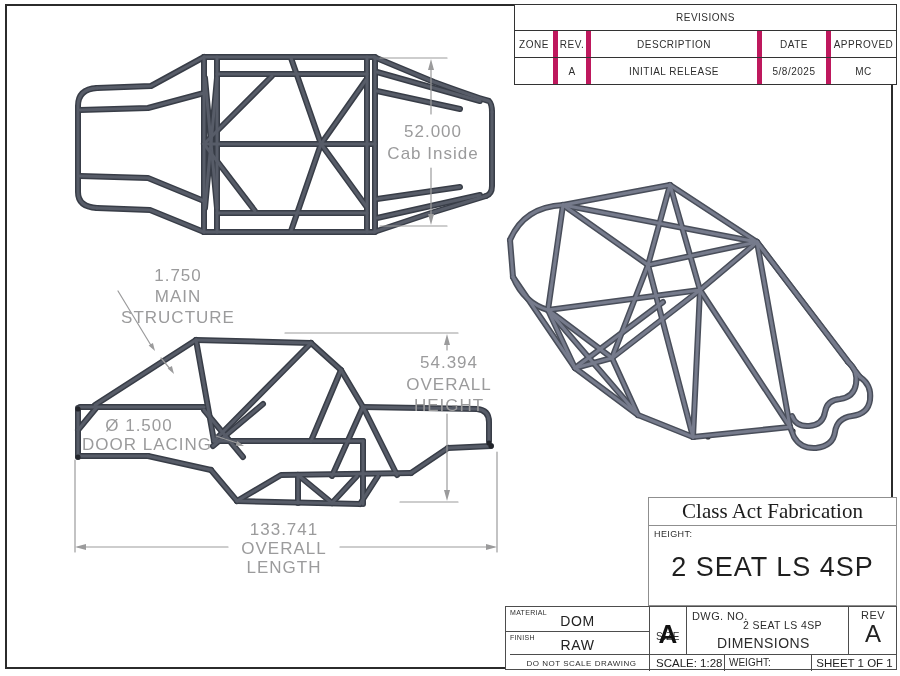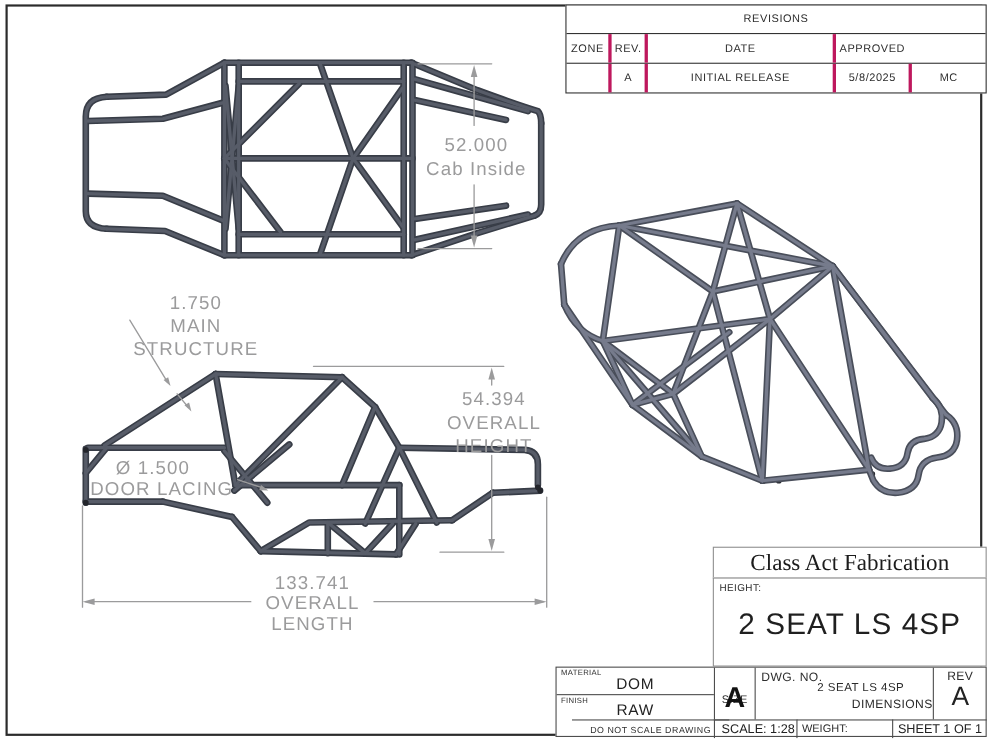--- a/index.html
+++ b/index.html
@@ -10,21 +10,21 @@
   svg.drawing{position:absolute;left:0;top:0;}
 
   
   .rev-table{position:absolute;left:514px;top:4px;width:383px;background:#fff;
              border:1px solid #333;box-sizing:border-box;font-size:10px;color:#2e2e2e;
              letter-spacing:.5px;}
   .rev-title{height:25px;display:flex;align-items:center;justify-content:center;
              border-bottom:1px solid #333;}
   .rev-row{display:grid;grid-template-columns:38px 33px 171px 69px 1fr;height:26px;}
   .rev-row + .rev-row{border-top:1px solid #333;}
-  .rev-cell{display:flex;align-items:center;justify-content:center;border-left:3px solid #be185d;
+  .rev-cell{display:flex;align-items:center;justify-content:center;border-left:5px solid #be185d;
             overflow:hidden;white-space:nowrap;}
   .rev-cell:first-child{border-left:none;}
 
   
   .tb-box{position:absolute;background:#fff;box-sizing:border-box;border:1px solid #8f8f8f;}
   .tb-company{left:648px;top:497px;width:249px;height:29px;display:flex;align-items:center;
               justify-content:center;font-family:"Liberation Serif",serif;font-size:21px;color:#1c1c1c;}
   .tb-title{left:648px;top:525px;width:249px;height:81px;}
   .tb-title .lbl{position:absolute;left:5px;top:3px;font-size:9px;color:#2e2e2e;letter-spacing:.4px;}
   .tb-title .big{position:absolute;left:0;right:0;top:26px;text-align:center;font-size:27px;
@@ -285,20 +285,21 @@
       <text x="284" y="554">OVERALL</text>
       <text x="284" y="573">LENGTH</text>
     </g>
   </svg>
 
   <div class="rev-table">
     <div class="rev-title">REVISIONS</div>
     <div class="rev-row">
       <div class="rev-cell">ZONE</div>
       <div class="rev-cell">REV.</div>
+      <div class="rev-cell">DESCRIPTION</div>
       <div class="rev-cell">DATE</div>
       <div class="rev-cell">APPROVED</div>
     </div>
     <div class="rev-row">
       <div class="rev-cell"></div>
       <div class="rev-cell">A</div>
       <div class="rev-cell">INITIAL RELEASE</div>
       <div class="rev-cell">5/8/2025</div>
       <div class="rev-cell">MC</div>
     </div>
@@ -314,30 +315,30 @@
   <div class="tb-grid">
 
     <div class="cell" style="left:0;top:0;width:143px;height:24px;border-left:none;border-top:none;">
       <span class="tiny">MATERIAL</span>
       <div class="val-mid">DOM</div>
     </div>
     <div class="cell" style="left:0;top:24px;width:143px;height:23px;border-left:none;">
       <span class="tiny">FINISH</span>
       <div class="val-mid" style="top:5px;">RAW</div>
     </div>
-    <div class="cell dns" style="left:14px;top:47px;width:143px;height:17px;border-left:none;">DO NOT SCALE DRAWING</div>
+    <div class="cell dns" style="left:4px;top:47px;width:143px;height:17px;border-left:none;">DO NOT SCALE DRAWING</div>
 
     <div class="cell" style="left:143px;top:0;width:37px;height:47px;border-top:none;">
       <div class="small-lbl" style="position:absolute;left:0;right:0;top:2px;text-align:center;margin-top:22px;">SIZE</div>
       <div style="position:absolute;left:0;right:0;top:12px;text-align:center;font-size:26px;font-weight:bold;color:#111;">A</div>
     </div>
     <div class="cell" style="left:180px;top:0;width:162px;height:47px;border-top:none;">
       <div class="small-lbl" style="position:absolute;left:5px;top:3px;font-size:11px;">DWG.  NO.</div>
       <div style="position:absolute;left:30px;right:0;top:12px;text-align:center;font-size:10.5px;color:#2b2b2b;letter-spacing:.4px;">2 SEAT LS 4SP</div>
-      <div style="position:absolute;left:30px;right:0;top:28px;text-align:right;font-size:11px;color:#2b2b2b;letter-spacing:.4px;">DIMENSIONS</div>
+      <div style="position:absolute;left:30px;right:0;top:28px;text-align:left;font-size:14px;color:#2b2b2b;letter-spacing:.4px;">DIMENSIONS</div>
     </div>
     <div class="cell" style="left:342px;top:0;width:49px;height:47px;border-top:none;">
       <div class="small-lbl" style="position:absolute;left:0;right:0;top:2px;text-align:center;font-size:11px;">REV</div>
       <div style="position:absolute;left:0;right:0;top:13px;text-align:center;font-size:24px;color:#222;">A</div>
     </div>
 
     <div class="cell" style="left:143px;top:47px;width:75px;height:17px;display:flex;align-items:center;padding-left:6px;font-size:11.5px;color:#222;">SCALE: 1:28</div>
     <div class="cell" style="left:218px;top:47px;width:87px;height:17px;font-size:10px;color:#2b2b2b;padding:2px 0 0 4px;">WEIGHT:</div>
     <div class="cell" style="left:305px;top:47px;width:86px;height:17px;display:flex;align-items:center;justify-content:center;font-size:11.5px;color:#222;">SHEET 1 OF 1</div>
   </div>

